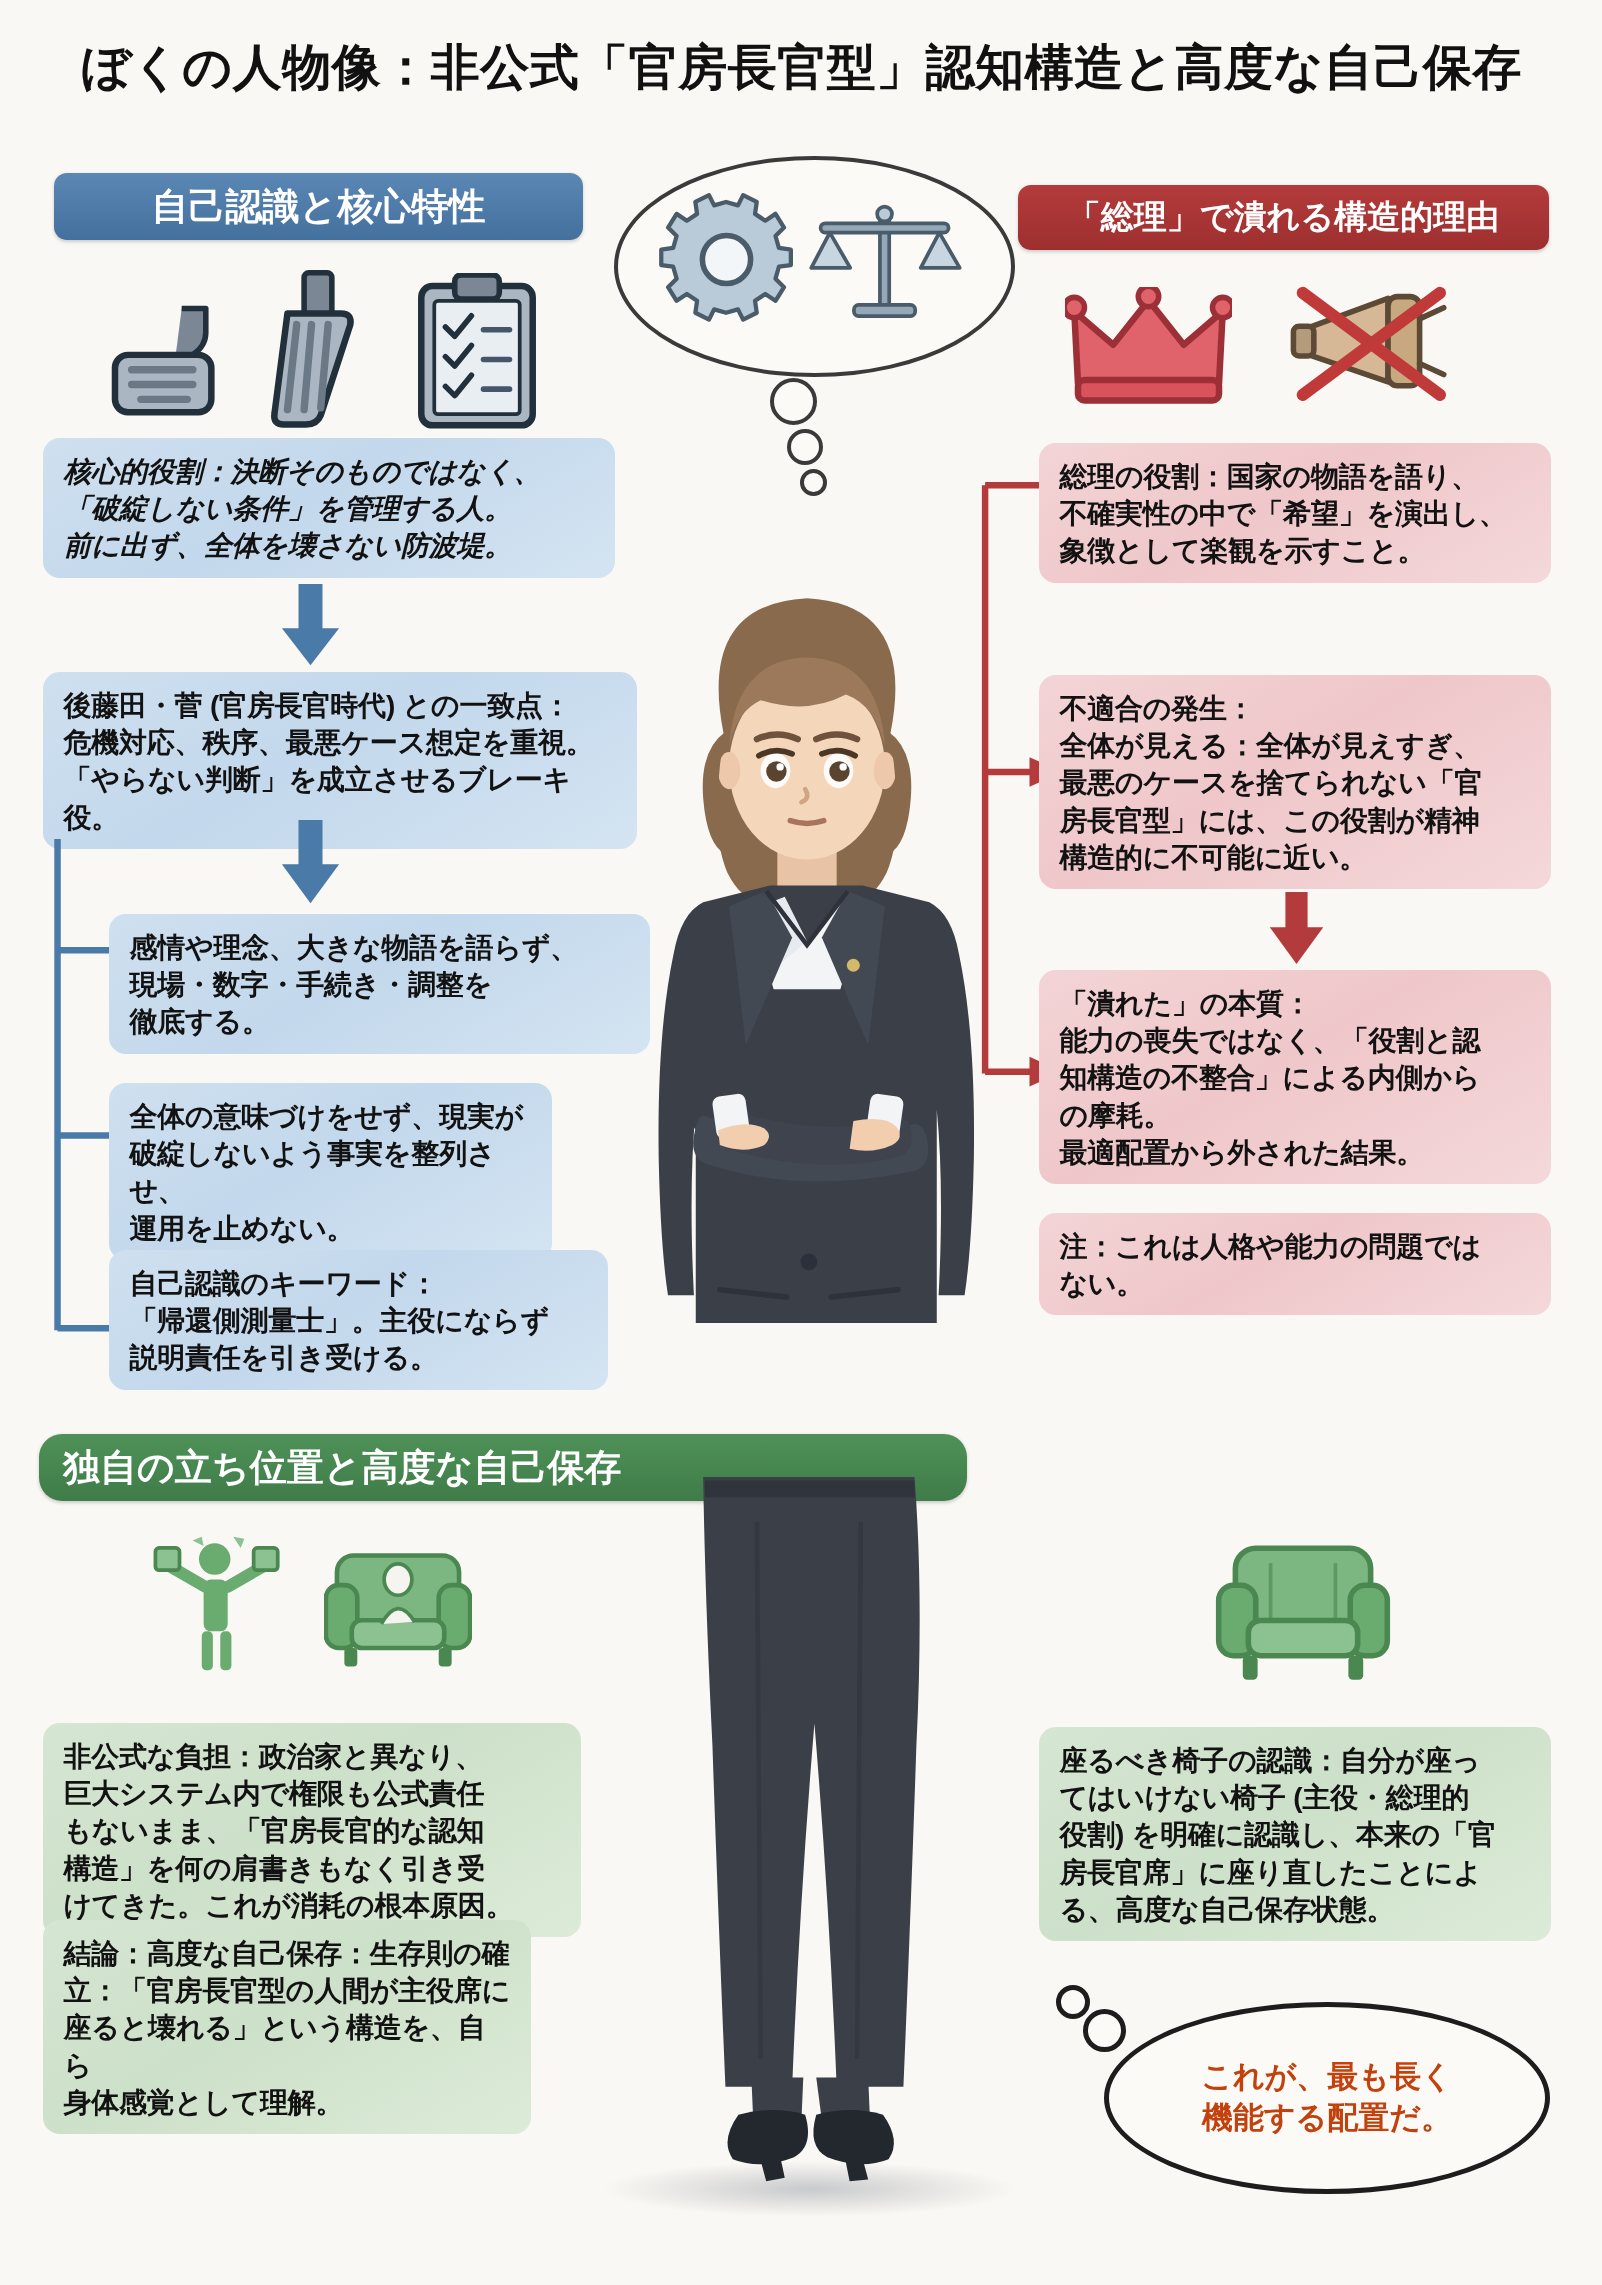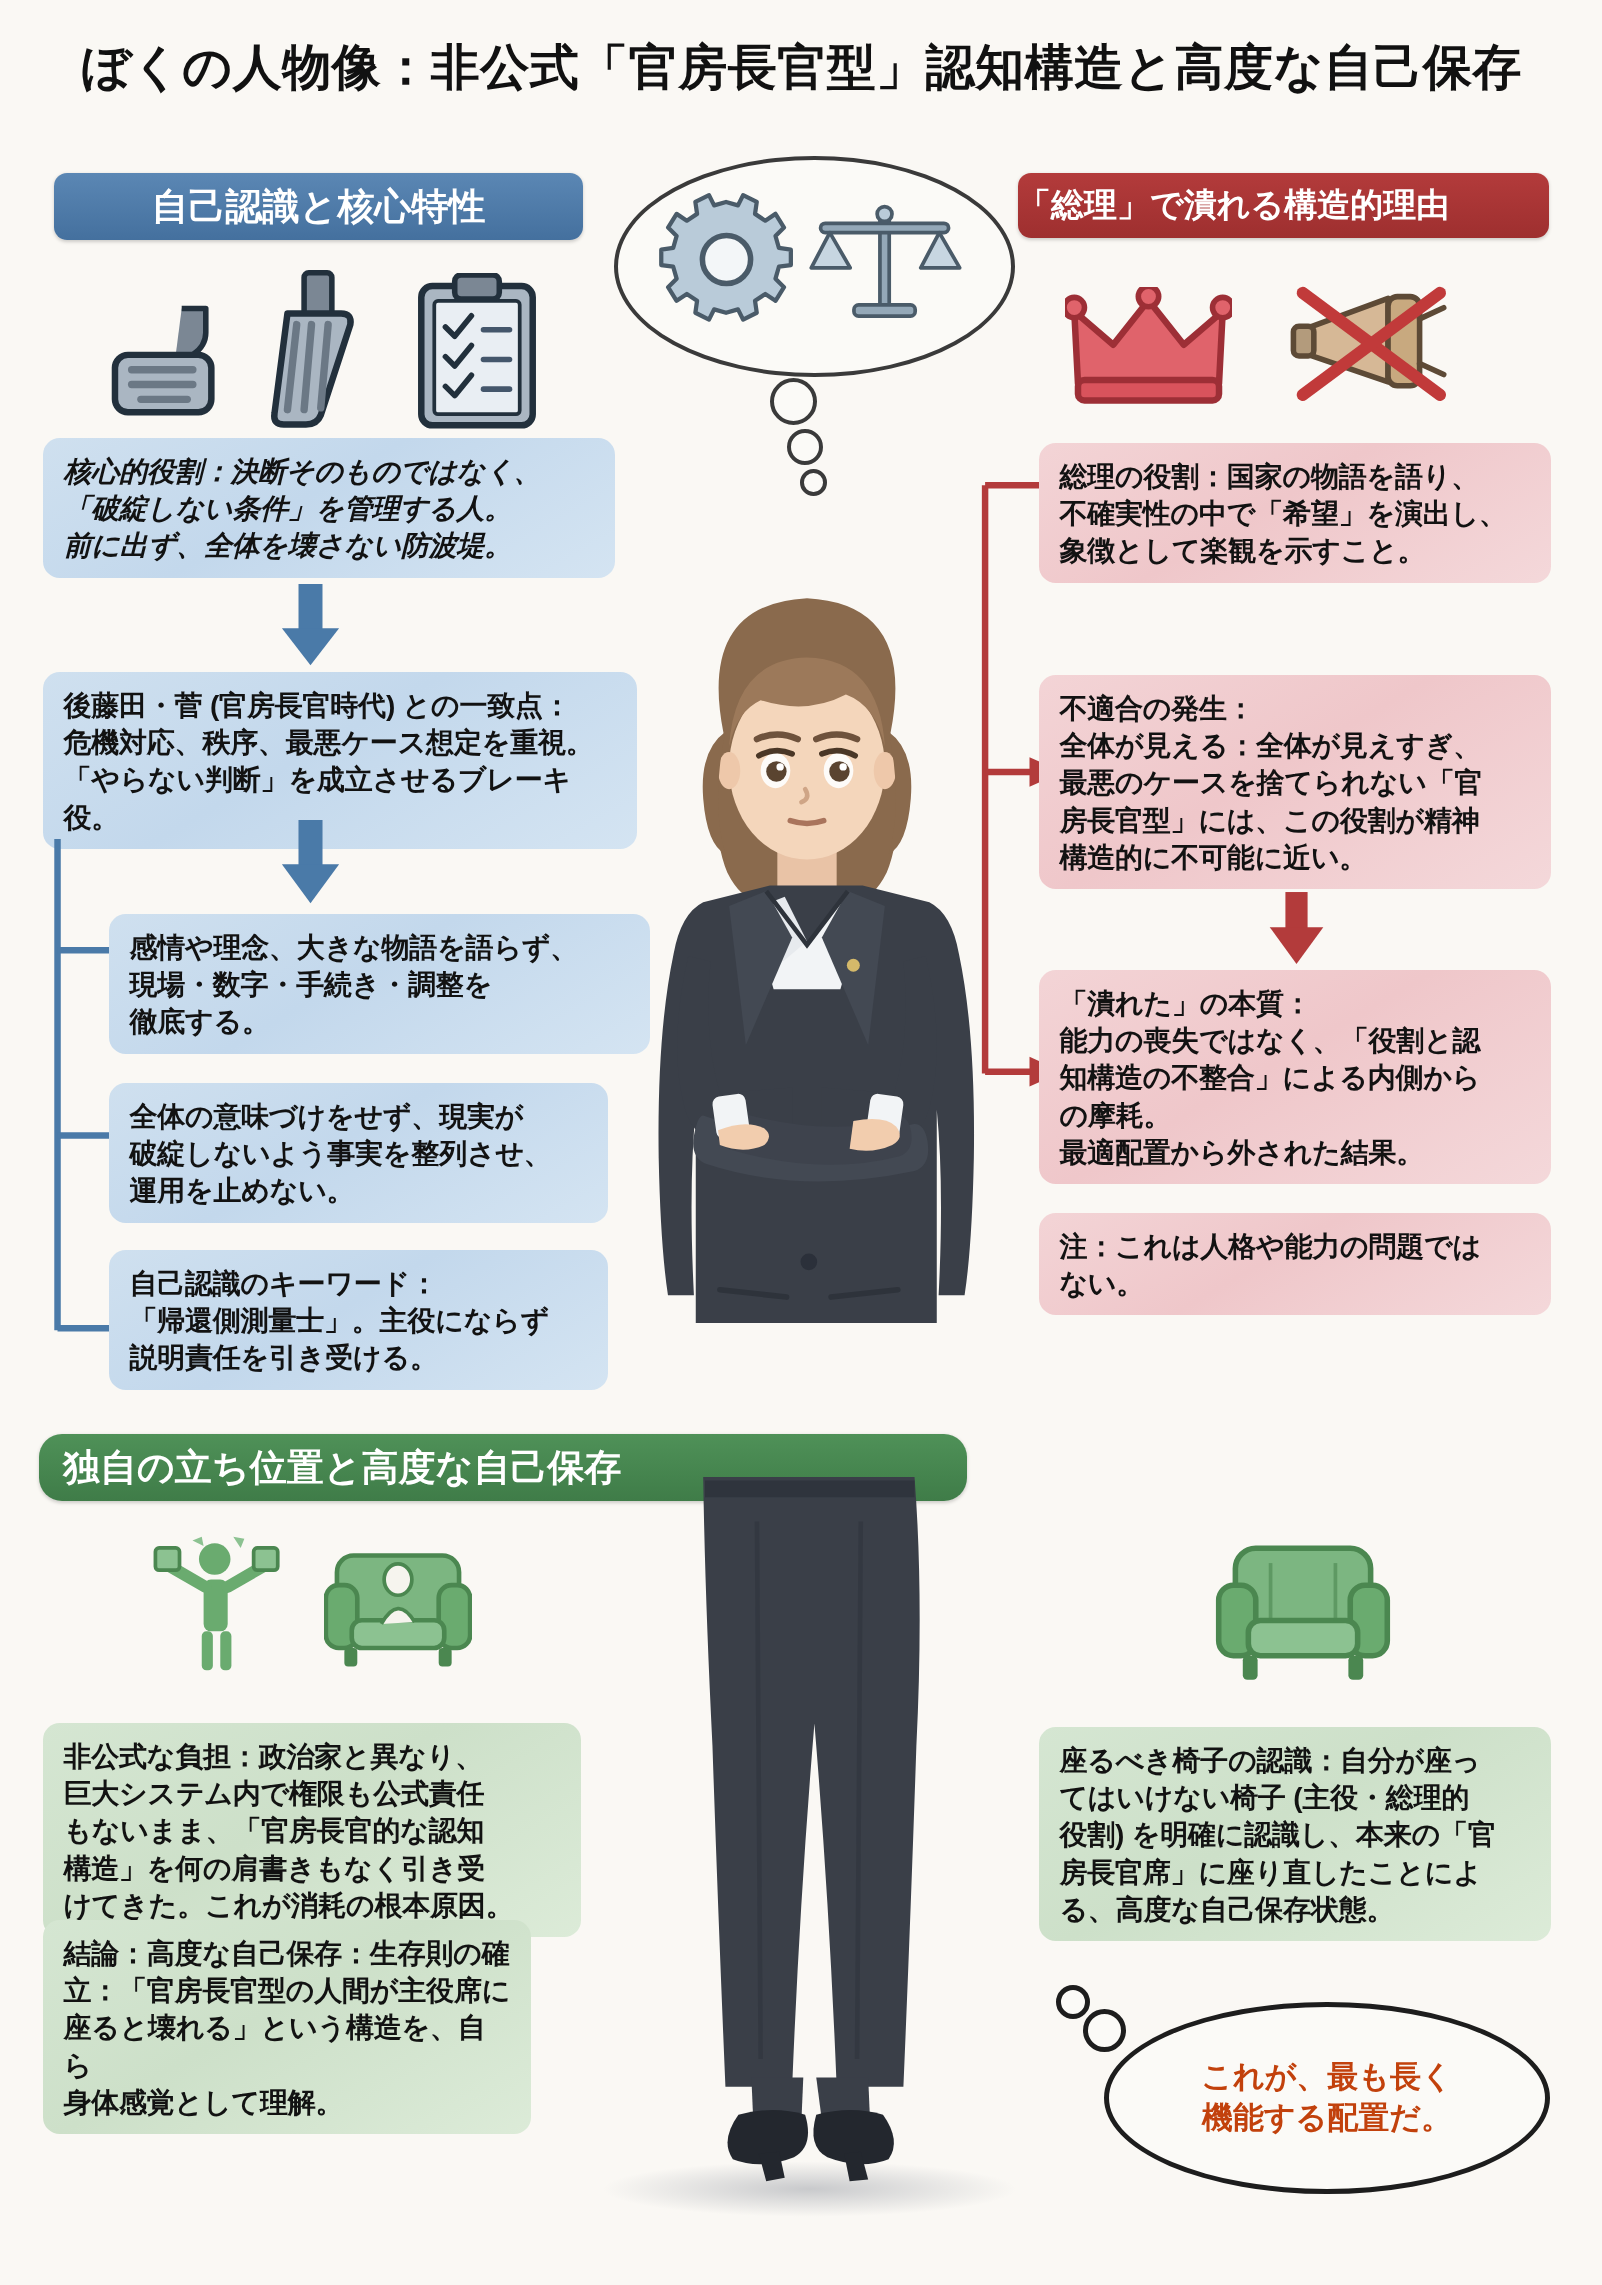--- a/index.html
+++ b/index.html
@@ -44,24 +44,25 @@
     left: 54px;
     top: 173px;
     width: 529px;
     height: 67px;
     background: linear-gradient(180deg,#5b87b4 0%,#44709e 100%);
     justify-content: center;
     font-size: 37px;
   }
   .pill-red {
     left: 1018px;
-    top: 173px;
+    top: 185px;
     width: 531px;
     height: 65px;
     background: linear-gradient(180deg,#b33b3b 0%,#9e2f2f 100%);
+    justify-content: center;
     font-size: 33px;
   }
   .pill-green {
     left: 39px;
     top: 1434px;
     width: 928px;
     height: 67px;
     background: linear-gradient(180deg,#4f9158 0%,#3f7c48 100%);
     justify-content: flex-start;
     padding-left: 24px;
@@ -230,21 +231,21 @@
     <path d="M74 304 L108 320 L74 336 Z" fill="#4a7aa8"></path>
     <path d="M74 512 L108 528 L74 544 Z" fill="#4a7aa8"></path>
   </svg>
 
   <div class="box box-blue" style="left:109px; top:914px; width:541px;">
     <p>感情や理念、大きな物語を語らず、</p>
     <p>現場・数字・手続き・調整を</p>
     <p>徹底する。</p>
   </div>
 
-  <div class="box box-blue" style="left:109px; top:1083px; width:499px;">
+  <div class="box box-blue" style="left:109px; top:1083px; width:443px;">
     <p>全体の意味づけをせず、現実が</p>
     <p>破綻しないよう事実を整列させ、</p>
     <p>運用を止めない。</p>
   </div>
 
   <div class="box box-blue" style="left:109px; top:1250px; width:499px;">
     <p>自己認識のキーワード：</p>
     <p>「帰還側測量士」。主役にならず</p>
     <p>説明責任を引き受ける。</p>
   </div>

